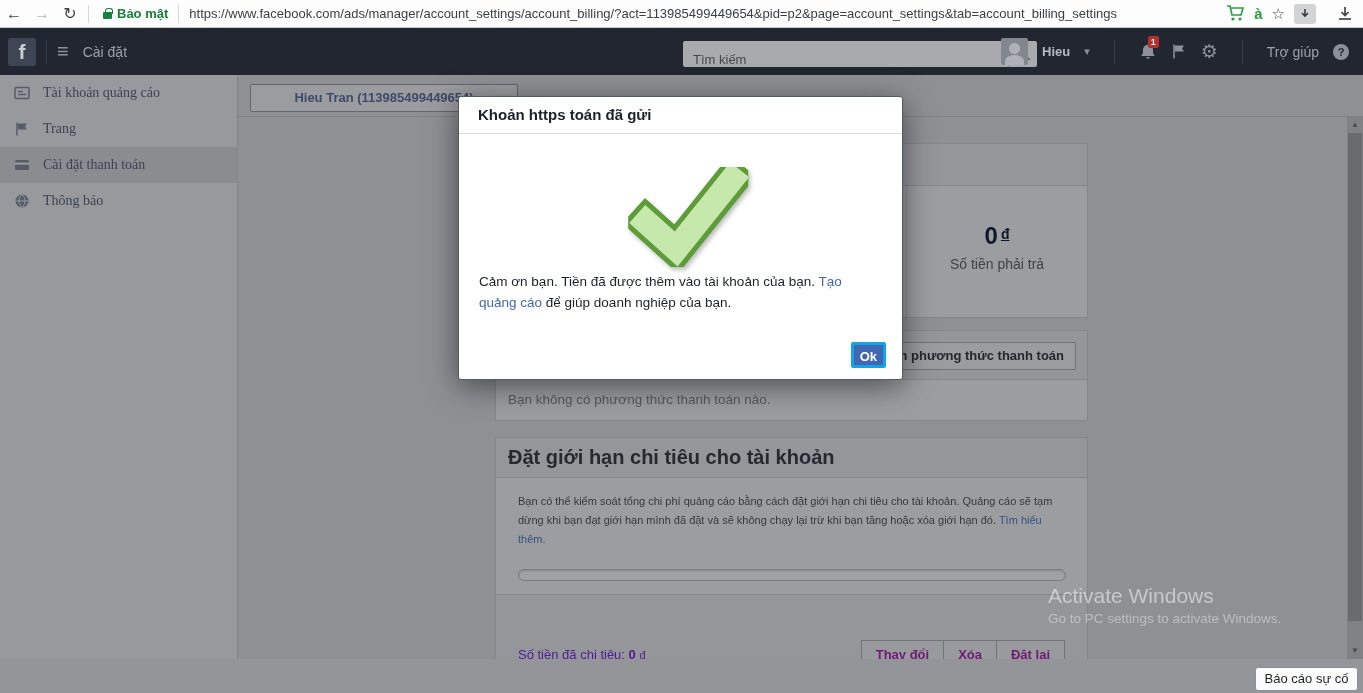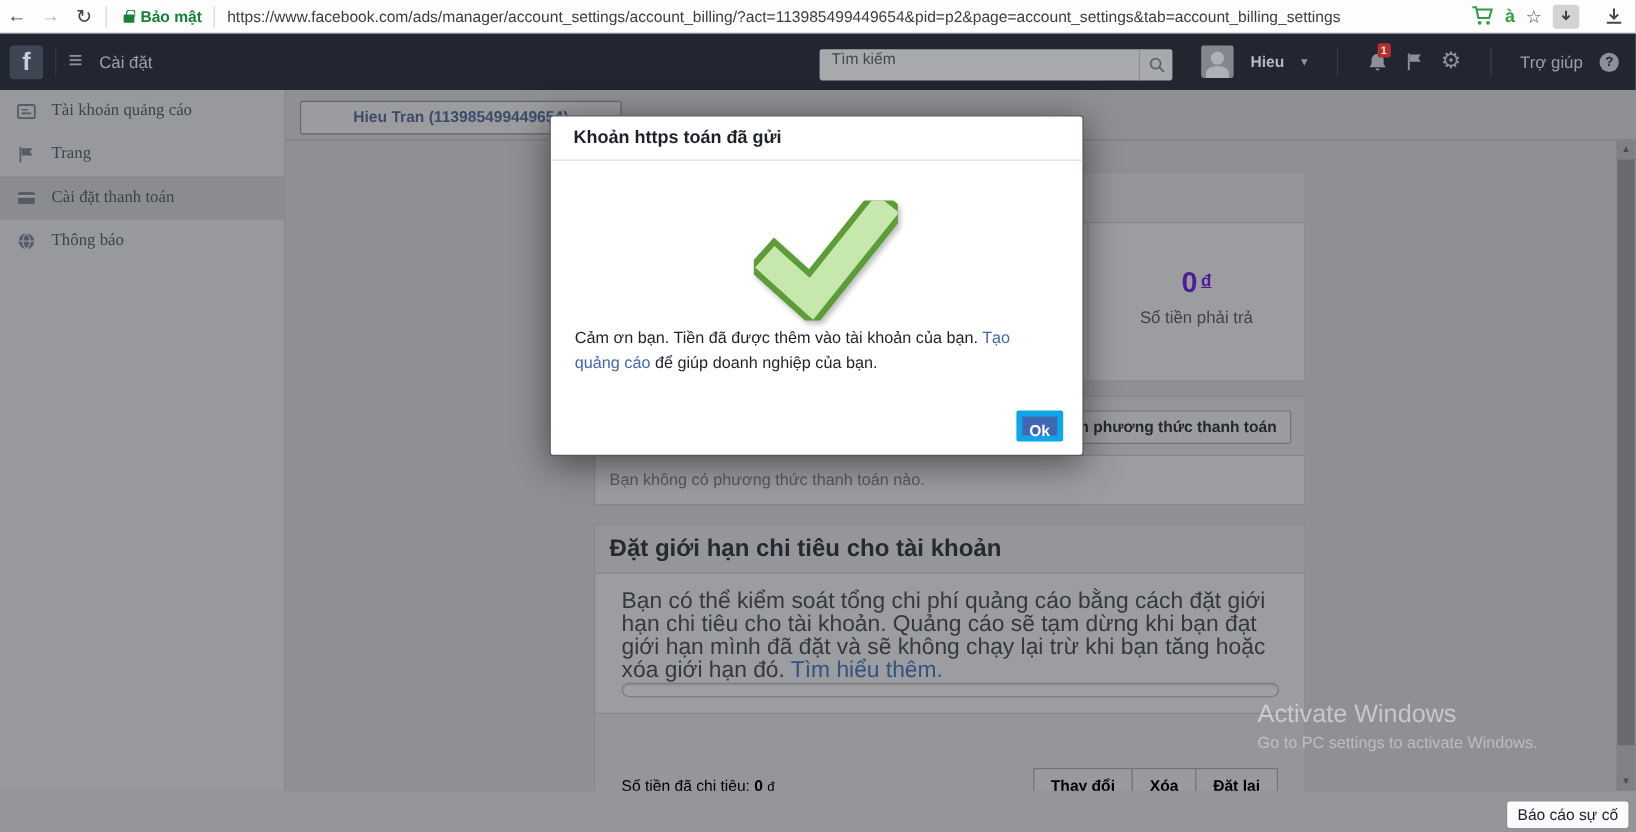--- a/index.html
+++ b/index.html
@@ -23,22 +23,22 @@
   .star-glyph { font-size:15px; color:#4a4e54; }
   .dl-box { width:22px; height:20px; background:#d2d3d5; border-radius:3px; display:flex; align-items:center; justify-content:center; }
 
   
   .fb-navbar { position:absolute; left:0; top:28px; width:1363px; height:47px; background:#212631; display:flex; align-items:center; z-index:5; }
   .fb-logo { width:28px; height:28px; margin-left:8px; background:#3f4653; border-radius:3px;
     color:#c9cdd4; font-weight:bold; font-size:21px; text-align:center; line-height:27px; cursor:pointer; }
   .nb-divider { width:1px; height:24px; background:#343b48; margin:0 10px; }
   .hamburger { color:#8d929a; font-size:20px; cursor:pointer; }
   .app-label { color:#9ba0a8; font-size:14px; margin-left:14px; }
-  .search-wrap { position:absolute; left:683px; top:13px; width:294px; height:26px; background:#a8aaae; border-radius:2px;
-    display:flex; align-items:flex-start;gap:39px; }
+  .search-wrap { position:absolute; left:683px; top:13px; width:354px; height:26px; background:#a8aaae; border-radius:2px;
+    display:flex; align-items:flex-end;gap:39px; }
   .search-wrap input { flex:1; border:none; outline:none; background:transparent; font-size:13px; color:#35383d; padding:0 10px;
     font-family:"Liberation Sans","DejaVu Sans",sans-serif; }
   .search-wrap input::placeholder { color:#44484e; opacity:1; }
   .search-btn { width:28px; height:26px; border-left:1px solid #8e9095; display:flex; align-items:center; justify-content:center; cursor:pointer; }
   .nb-right { position:absolute; right:0; top:0; height:47px; display:flex; align-items:center; gap:14px; padding-right:14px; }
   .avatar { width:27px; height:27px; background:#82868d; border-radius:2px; position:relative; overflow:hidden; cursor:pointer; }
   .avatar:before { content:""; position:absolute; left:8px; top:5px; width:11px; height:11px; border-radius:50%; background:#aeb2b8; }
   .avatar:after { content:""; position:absolute; left:4px; top:17px; width:19px; height:12px; border-radius:50% 50% 0 0; background:#aeb2b8; }
   .user-name { color:#b6bac1; font-size:13px; font-weight:bold; cursor:pointer; }
   .caret { color:#8d929a; font-size:11px; cursor:pointer; }
@@ -61,46 +61,46 @@
   .content { position:absolute; left:238px; top:75px; width:1125px; height:584px; background:#8f9093; }
   .content-topbar { position:absolute; left:0; top:0; width:100%; height:42px; border-bottom:1px solid #7f8184; }
   .account-select { position:absolute; left:12px; top:9px; width:268px; height:28px; background:#9b9c9f;
     border:1px solid #63666c; border-radius:2px; color:#3e4b68; font-weight:bold; font-size:13px; text-align:center; line-height:26px; cursor:pointer; }
 
   .card { position:absolute; background:#9c9da0; border:1px solid #84868a; }
   .card-header { background:#95969a; border-bottom:1px solid #84868a; position:relative; }
   .card1 { left:257px; top:68px; width:593px; height:175px; }
   .card1 .card-header { height:42px; }
   .amount-col { position:absolute; right:0; top:42px; bottom:0; width:181px; border-left:1px solid #8a8b8e; text-align:center; }
-  .amount-value { margin-top:36px; font-size:24px; font-weight:bold; color:#4c1d95; }
+  .amount-value { margin-top:36px; font-size:24px; font-weight:bold; color:#0f172a; }
   .amount-value .cur { font-size:14px; text-decoration:underline; vertical-align:5px; margin-left:3px; }
   .amount-caption { margin-top:6px; font-size:14px; color:#3f4247; }
 
   .card2 { left:257px; top:255px; width:593px; height:91px; }
   .card2 .card-header { height:49px; }
   .add-method-btn { position:absolute; right:11px; top:11px; height:28px; padding:0 11px; background:#9b9c9f;
     border:1px solid #717378; border-radius:2px; font-size:13px; font-weight:bold; color:#24272c; line-height:26px; cursor:pointer; }
   .empty-text { padding:12px 12px; font-size:13.5px; color:#55585e; }
 
   .card3 { left:257px; top:362px; width:593px; height:278px; }
   .card3 .card-header { height:40px; }
   .card3-title { font-size:20px; font-weight:bold; color:#26292f; line-height:39px; padding-left:12px; }
-  .limit-desc { padding:14px 22px 0 22px; font-size:19px; line-height:19px; color:#35383e; }
+  .limit-desc { padding:14px 22px 0 22px; font-size:11px; line-height:19px; color:#35383e; }
   .limit-desc a { color:#33527f; text-decoration:none; cursor:pointer; }
   .progress { position:absolute; left:22px; top:131px; width:548px; height:12px; border:1px solid #7a7c80;
     border-radius:7px; background:#a0a1a4; box-shadow:inset 0 1px 2px rgba(0,0,0,0.15); }
   .card3-footer { position:absolute; left:0; right:0; top:156px; bottom:0; background:#95969a; border-top:1px solid #84868a;
     display:flex; align-items:center; padding:0 22px; }
-  .spent-text { font-size:13px; color:#000000;text-align:center; }
+  .spent-text { font-size:13px; color:#4c1d95;text-align:center; }
   .spent-text b { font-size:13px; }
   .cur-small { font-size:11px; text-decoration:underline; }
   .limit-text { font-size:13px; color:#66696f; margin-left:10px;margin-top:28px; }
   .btn-group { margin-left:auto; display:flex; }
   .grp-btn { height:29px; padding:0 14px; background:#999a9e; border:1px solid #717378; font-size:13px; font-weight:bold;
-    color:#000000; line-height:27px; cursor:pointer; }
+    color:#701a75; line-height:27px; cursor:pointer; }
   .grp-btn + .grp-btn { margin-left:-1px; }
 
   
   .footer-strip { position:absolute; left:0; top:659px; width:1363px; height:34px; background:#939598; z-index:6; }
   .report-btn { position:absolute; right:5px; bottom:2px; width:103px; height:24px; background:#fbfbfb;
     border:1px solid #8d9197; border-radius:3px; font-size:13px; color:#1d2129; line-height:22px; text-align:center; cursor:pointer; z-index:50; }
 
   
   .watermark { position:absolute; left:1048px; top:584px; z-index:40; pointer-events:none; }
   .wm1 { font-size:21px; color:rgba(255,255,255,0.50); }
@@ -113,21 +113,21 @@
   .sb-down { position:absolute; bottom:0; left:0; right:0; }
 
   
   .modal { position:absolute; left:458px; top:96px; width:445px; height:284px; background:#ffffff;
     border:1px solid #555a62; border-radius:3px; box-shadow:0 6px 30px rgba(0,0,0,0.5); z-index:100; }
   .modal-title { height:37px; border-bottom:1px solid #dadde1; font-size:15px; font-weight:bold; color:#1d2129;
     line-height:36px; padding-left:19px; }
   .check-wrap { position:absolute; left:50%; top:70px; transform:translateX(-44%); }
   .modal-msg { position:absolute; left:20px; top:174px; width:396px; font-size:13.5px; line-height:21px; color:#1d2129; }
   .modal-msg a { color:#4267b2; text-decoration:none; cursor:pointer; }
-  .ok-btn { position:absolute; right:16px; bottom:11px; min-width:33px; height:26px; background:#4267b2; border:5px solid #0ea5e9;
+  .ok-btn { position:absolute; right:16px; bottom:11px; min-width:33px; height:26px; background:#4267b2; border:3px solid #0ea5e9;
     border-radius:2px; color:#fff; font-size:13px; font-weight:bold; text-align:center; line-height:24px; padding:0 6px; cursor:pointer; }
 </style>
 </head>
 <body>
 
 <div class="browser-bar">
   <span class="nav-glyph">←</span>
   <span class="nav-glyph disabled">→</span>
   <span class="nav-glyph">↻</span>
   <span class="omni-sep"></span>

